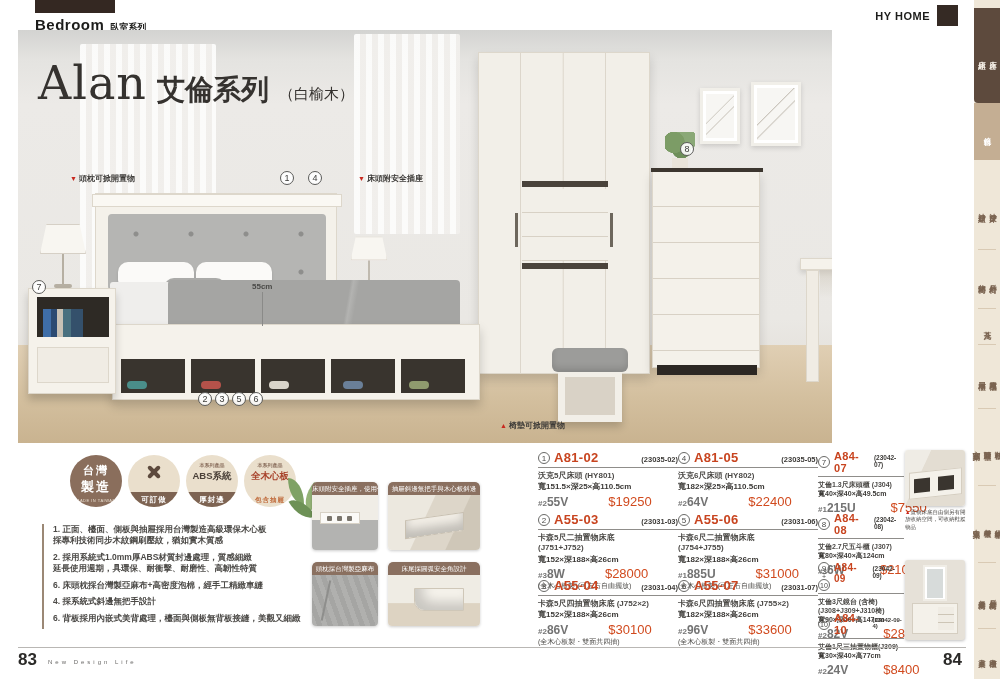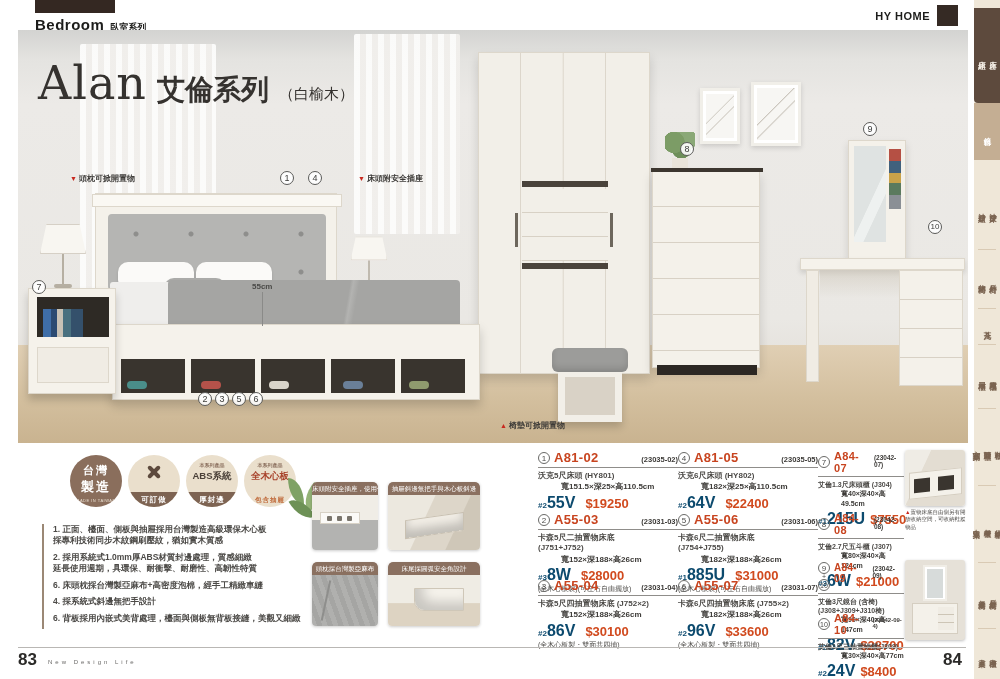--- a/index.html
+++ b/index.html
@@ -19,21 +19,21 @@
   .sidebar { position:absolute; right:0; top:0; width:26px; height:679px; background:#efe7d8; }
   .tab { position:absolute; left:0; width:26px; display:flex; justify-content:center; align-items:center; gap:1px; }
   .tab span { writing-mode:vertical-rl; text-orientation:upright; font-size:7.5px; letter-spacing:1px; color:#7a6350; font-weight:bold; }
   .tab.dark { background:#5d4a3d; border-radius:0 0 0 4px; }
   .tab.dark span { color:#f5efe6; }
   .tab.tan { background:#c4ae93; }
   .tab.tan span { color:#fff; }
   .tab-sep { position:absolute; left:4px; width:18px; height:1px; background:#d9cab4; }
 
   
-  .hero { position:absolute; left:18px; top:30px; width:950px; height:413px; overflow:hidden;
+  .hero { position:absolute; left:18px; top:30px; width:814px; height:413px; overflow:hidden;
           background:linear-gradient(#d3d3d1 0%, #e4e3e0 7%, #eceae7 18%, #eae8e4 70%, #e6e3de 78%); }
   .floor { position:absolute; left:0; bottom:0; width:100%; height:98px;
            background:linear-gradient(#e0cfb4, #d3bf9e 55%, #c9b390); }
   .curtain { position:absolute; background:repeating-linear-gradient(90deg,#fcfcfb 0 6px,#f1efec 6px 12px); opacity:.95; border-radius:2px; }
   .win1 { left:62px; top:14px; width:136px; height:268px; }
   .win2 { left:336px; top:4px; width:106px; height:200px; }
 
   .wardrobe { position:absolute; left:460px; top:22px; width:172px; height:322px; background:#f2efe8;
               border:1px solid #ddd7cb;
               background-image:linear-gradient(90deg, transparent 24%, #d8d1c5 24.5%, transparent 25%,
@@ -159,25 +159,25 @@
   .dp2 .crease { position:absolute; left:20%; top:10%; width:2px; height:80%; background:#8e8e8c; transform:rotate(12deg); }
   .dp3 .dp-img { background:linear-gradient(#efece4 0 55%, #ddd3c2 56%); }
   .dp3 .corner { position:absolute; left:28%; top:25%; width:55%; height:45%; background:#f6f3ec; border:1px solid #cfc7b8; border-radius:0 0 0 10px; box-shadow:inset 8px -8px 12px rgba(0,0,0,.18); }
 
   .product { position:absolute; width:140px; }
   .p-head { display:flex; align-items:baseline; gap:4px; border-bottom:1px solid #8f8d8a; padding-bottom:2px; margin-bottom:3px; }
   .p-num { flex:0 0 auto; width:12px; height:12px; border:1px solid #6a6a68; border-radius:50%; font-size:8px; line-height:11px; text-align:center; color:#4a4a48; align-self:center; }
   .p-code { font-size:13px; font-weight:bold; color:#c8441f; letter-spacing:.3px; }
   .p-cat { font-size:7.5px; font-weight:bold; color:#3c3a37; margin-left:auto; }
   .p-name,.p-name2 { font-size:8px; color:#4c4a47; font-weight:bold; line-height:1.3; }
-  .p-size { font-size:8px; color:#3c3a37; font-weight:bold; line-height:1.4;margin-left:23px; }
+  .p-size { font-size:8px; color:#3c3a37; font-weight:bold; line-height:1.4; }
   .p-pricerow { display:flex; align-items:baseline; gap:10px; margin-top:1px; }
-  .p-unit { font-size:16px; font-weight:bold; color:#0c4a6e; }
+  .p-unit { font-size:12px; font-weight:bold; color:#737373; }
   .p-unit::first-letter { font-size:8px; }
-  .p-price { font-size:13px; font-weight:bold; color:#d14a1e; }
+  .p-price { font-size:13px; font-weight:normal; color:#d14a1e;margin-left:30px; }
   .p-note { font-size:7px; color:#4c4a47; line-height:1.3; }
   .p-numcol { display:flex; flex-direction:column; align-items:center; gap:0; align-self:flex-start; }
   .p-numcol .plus { font-size:7px; color:#4a4a48; line-height:5px; }
 
   .rphoto { position:absolute; border-radius:3px; overflow:hidden; box-shadow:0 1px 3px rgba(0,0,0,.25); background:#e9e4db; }
   .rp1 { left:905px; top:450px; width:60px; height:56px; background:linear-gradient(115deg,#efece5 0 30%, #e3ddd2 31%); }
   .rp1 .bb { position:absolute; left:6%; top:35%; width:88%; height:48%; background:#f4f1ea; border:1px solid #d5cec1; transform:skewY(-6deg); }
   .rp1 .bb i { position:absolute; top:25%; width:32%; height:55%; background:#3a352f; }
   .rp1 .bb i:first-child { left:8%; } .rp1 .bb i:last-child { left:55%; }
   .rp-cap { position:absolute; left:905px; top:509px; width:62px; font-size:5.5px; color:#4c4a47; line-height:1.35; }

